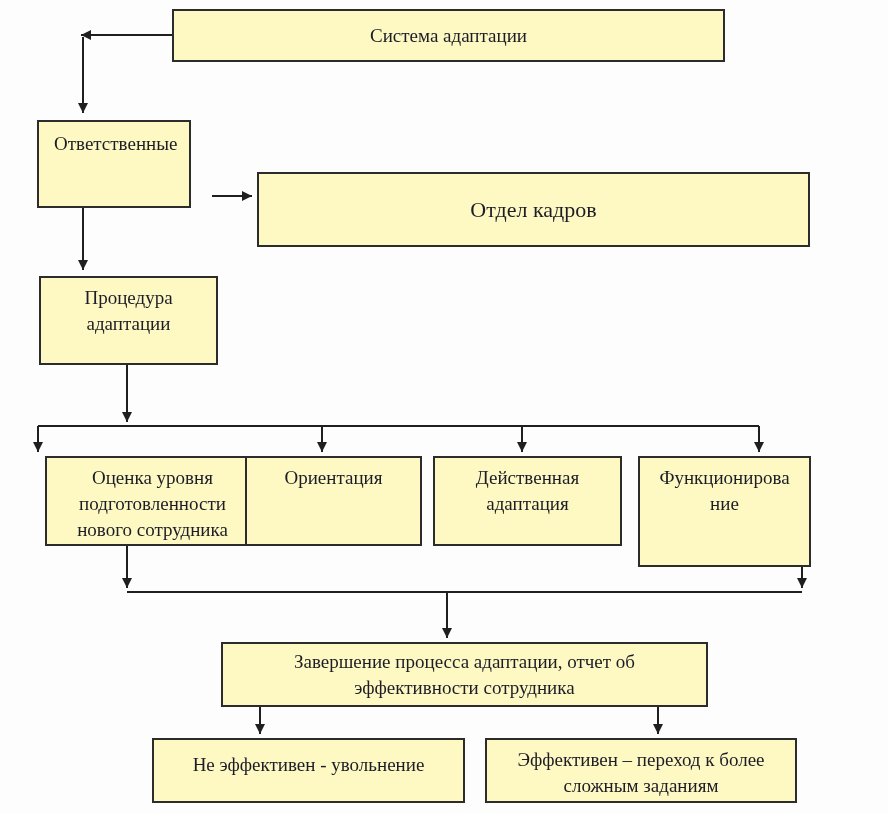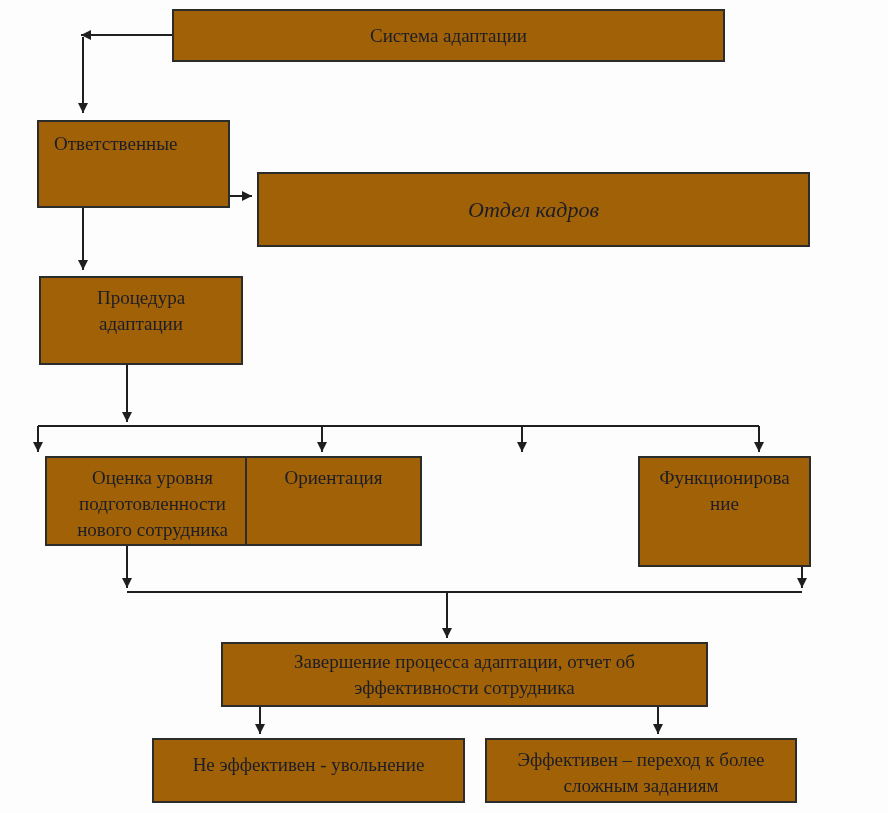--- a/index.html
+++ b/index.html
@@ -10,32 +10,32 @@
     color: #1d1d27;
     position: relative;
     overflow: hidden;
   }
   .canvas { position: absolute; inset: 0; width: 888px; height: 813px; }
   .wires { position: absolute; left: 0; top: 0; width: 888px; height: 813px; }
   .node {
     position: absolute;
     box-sizing: border-box;
     border: 2px solid #2c2c2c;
-    background: #a16207;
+    background: #fef9c3;
     font-size: 19px;
     line-height: 26px;
   }
   .lbl { white-space: pre-line; display: inline-block; }
   .center-both { display: flex; align-items: center; justify-content: center; text-align: center; }
   .top-center { text-align: center; padding-top: 7px; }
 
   .n-system          { left: 172px; top:   9px; width: 553px; height: 53px; }
-  .n-responsible     { left:  37px; top: 120px; width: 193px; height: 88px; padding: 9px 13px 0 15px; }
-  .n-hr              { left: 257px; top: 172px; width: 553px; height: 75px; font-size: 22px; font-style: italic; }
-  .n-procedure       { left:  39px; top: 276px; width: 204px; height: 89px; }
+  .n-responsible     { left:  37px; top: 120px; width: 154px; height: 88px; padding: 9px 13px 0 15px; }
+  .n-hr              { left: 257px; top: 172px; width: 553px; height: 75px; font-size: 22px; }
+  .n-procedure       { left:  39px; top: 276px; width: 179px; height: 89px; }
   .n-assessment      { left:  22px; top: 456px; width: 215px; height: 90px; margin-left: 23px; }
   .n-orientation     { left: 245px; top: 456px; width: 177px; height: 90px; text-decoration: underline; }
   .n-eff-adaptation  { left: 433px; top: 456px; width: 189px; height: 90px; }
   .n-functioning     { left: 638px; top: 456px; width: 173px; height: 111px; }
   .n-completion      { left: 221px; top: 642px; width: 487px; height: 65px; }
   .n-not-effective   { left: 152px; top: 738px; width: 313px; height: 65px; padding-top: 12px; text-align: center; }
   .n-effective       { left: 485px; top: 738px; width: 312px; height: 65px; }
 </style>
 </head>
 <body>
@@ -88,20 +88,24 @@
   <div class="node n-assessment top-center">
     <span class="lbl">Оценка уровня
 подготовленности
 нового сотрудника</span>
   </div>
 
   <div class="node n-orientation top-center">
     <span class="lbl">Ориентация</span>
   </div>
 
+  <div class="node n-eff-adaptation top-center">
+    <span class="lbl">Действенная
+адаптация</span>
+  </div>
 
   <div class="node n-functioning top-center">
     <span class="lbl">Функционирова
 ние</span>
   </div>
 
   <div class="node n-completion center-both">
     <span class="lbl">Завершение процесса адаптации, отчет об
 эффективности сотрудника</span>
   </div>

